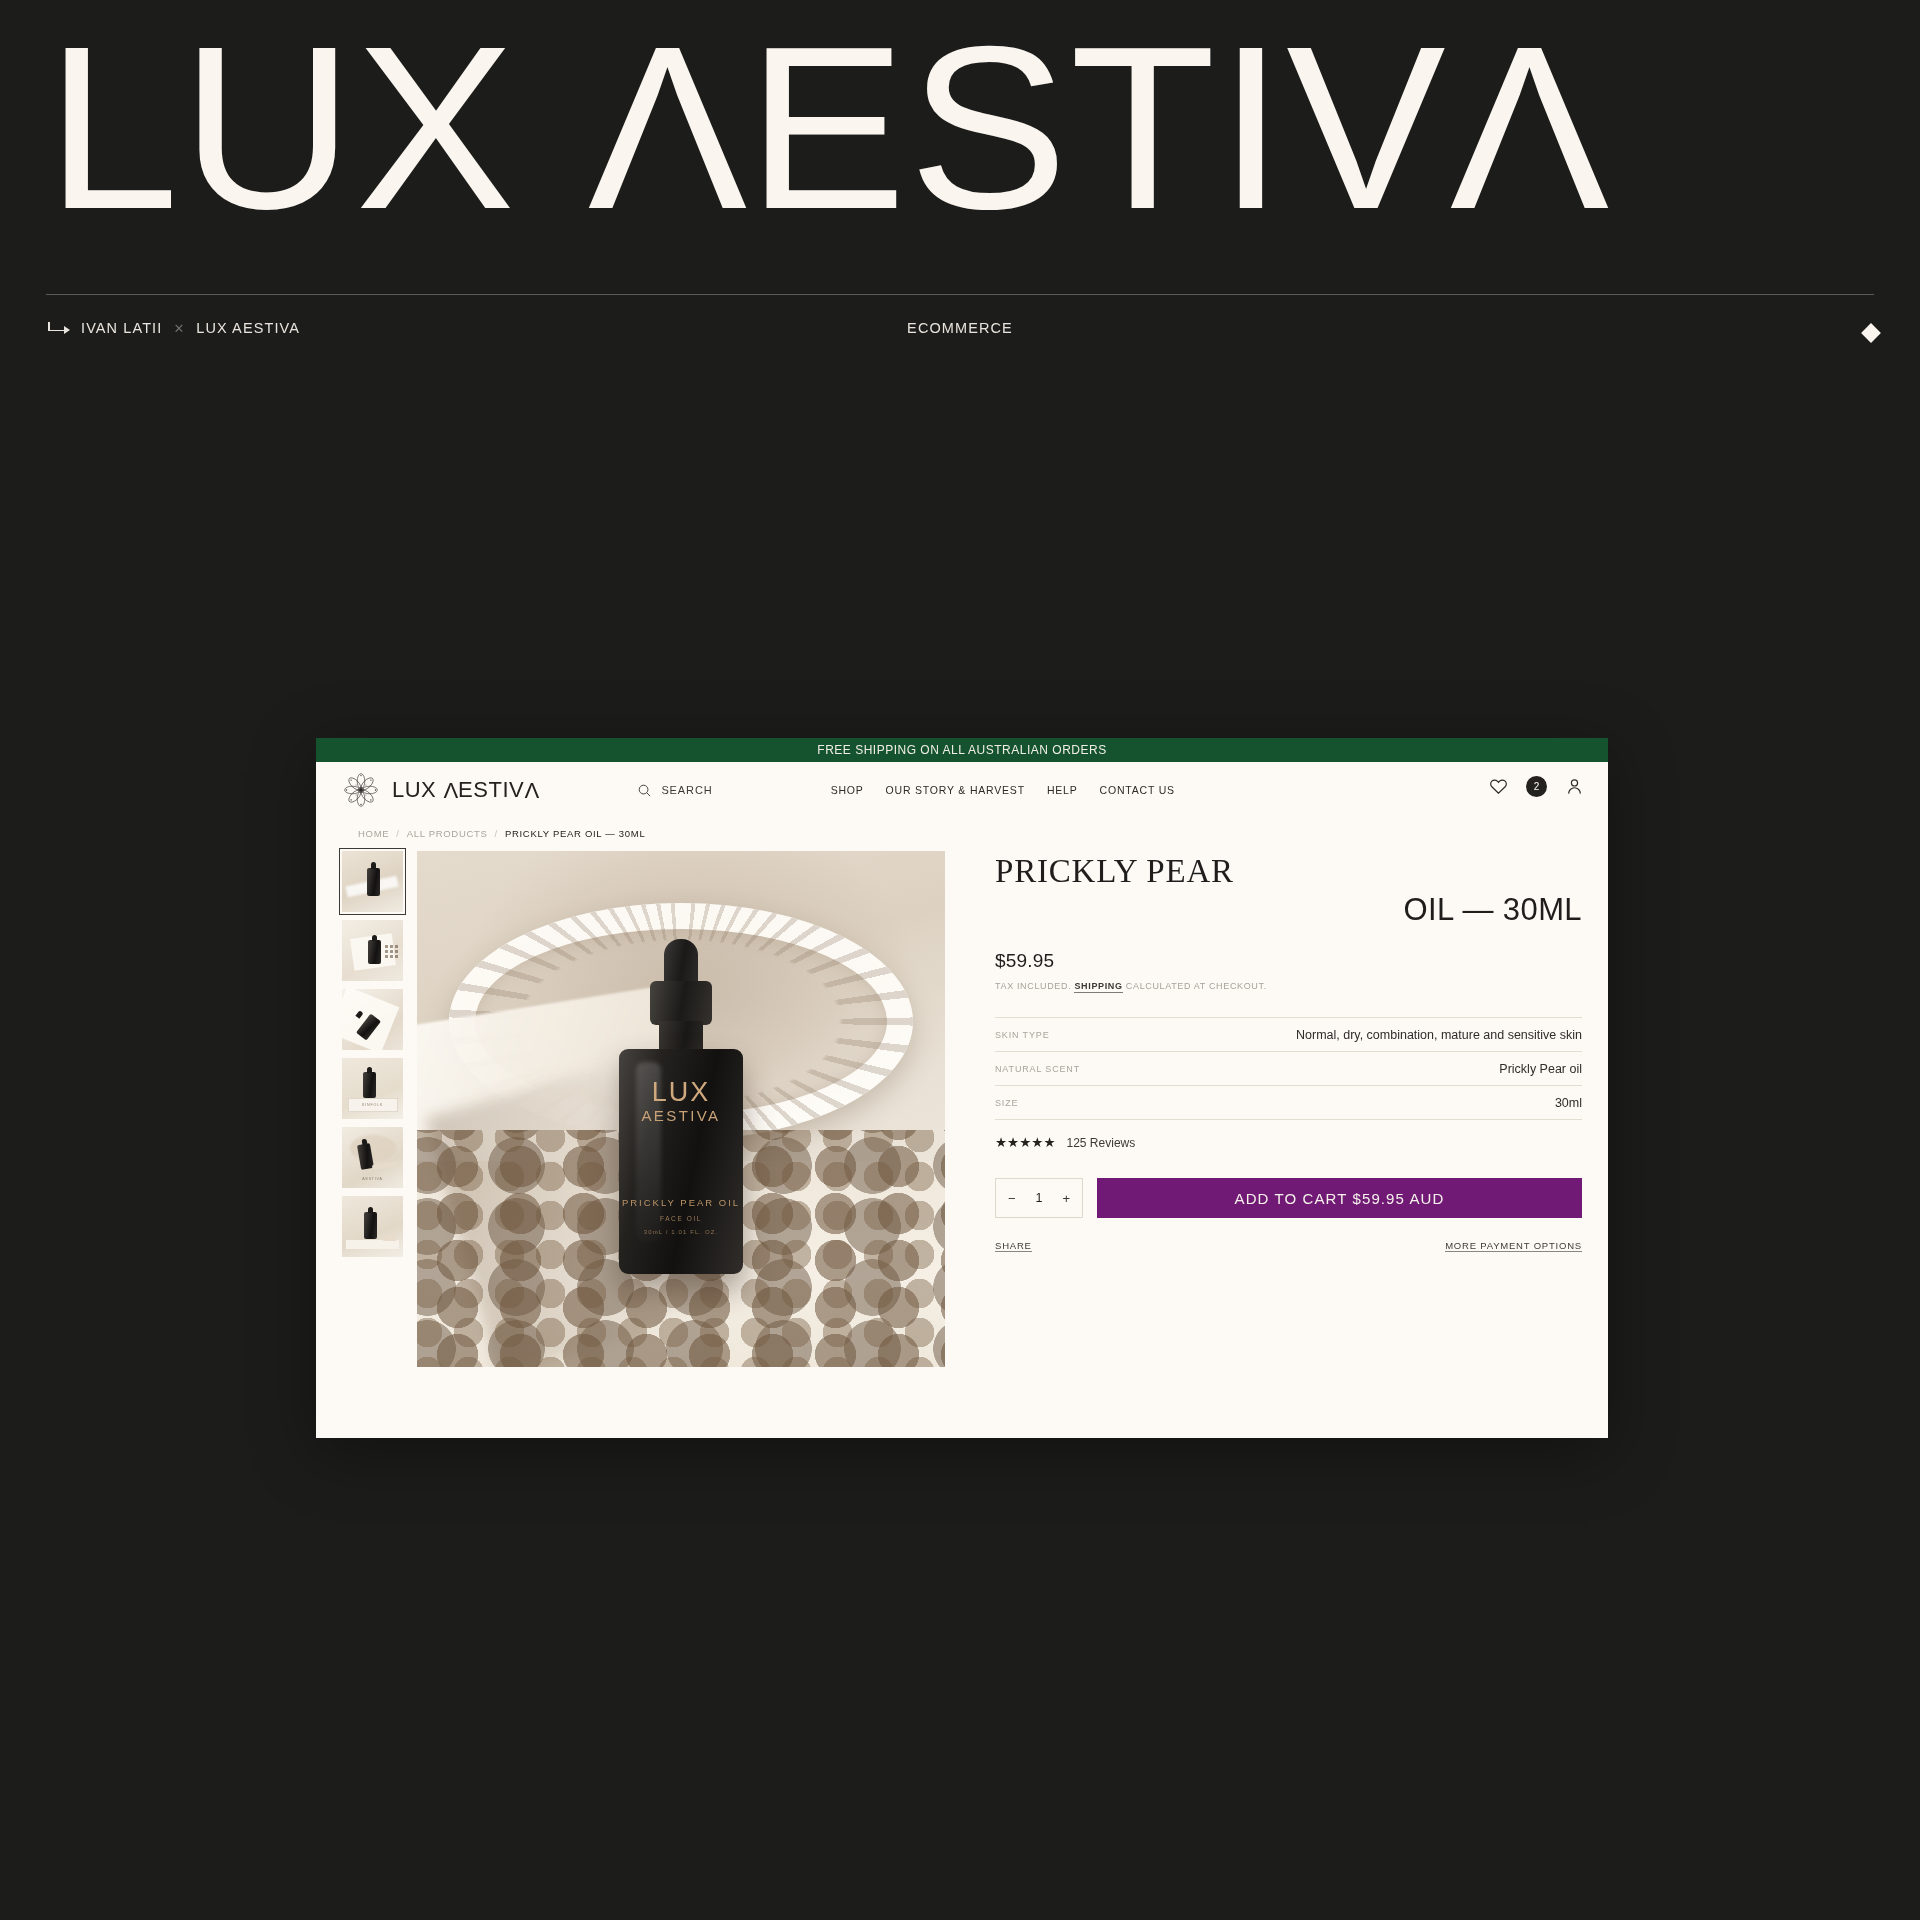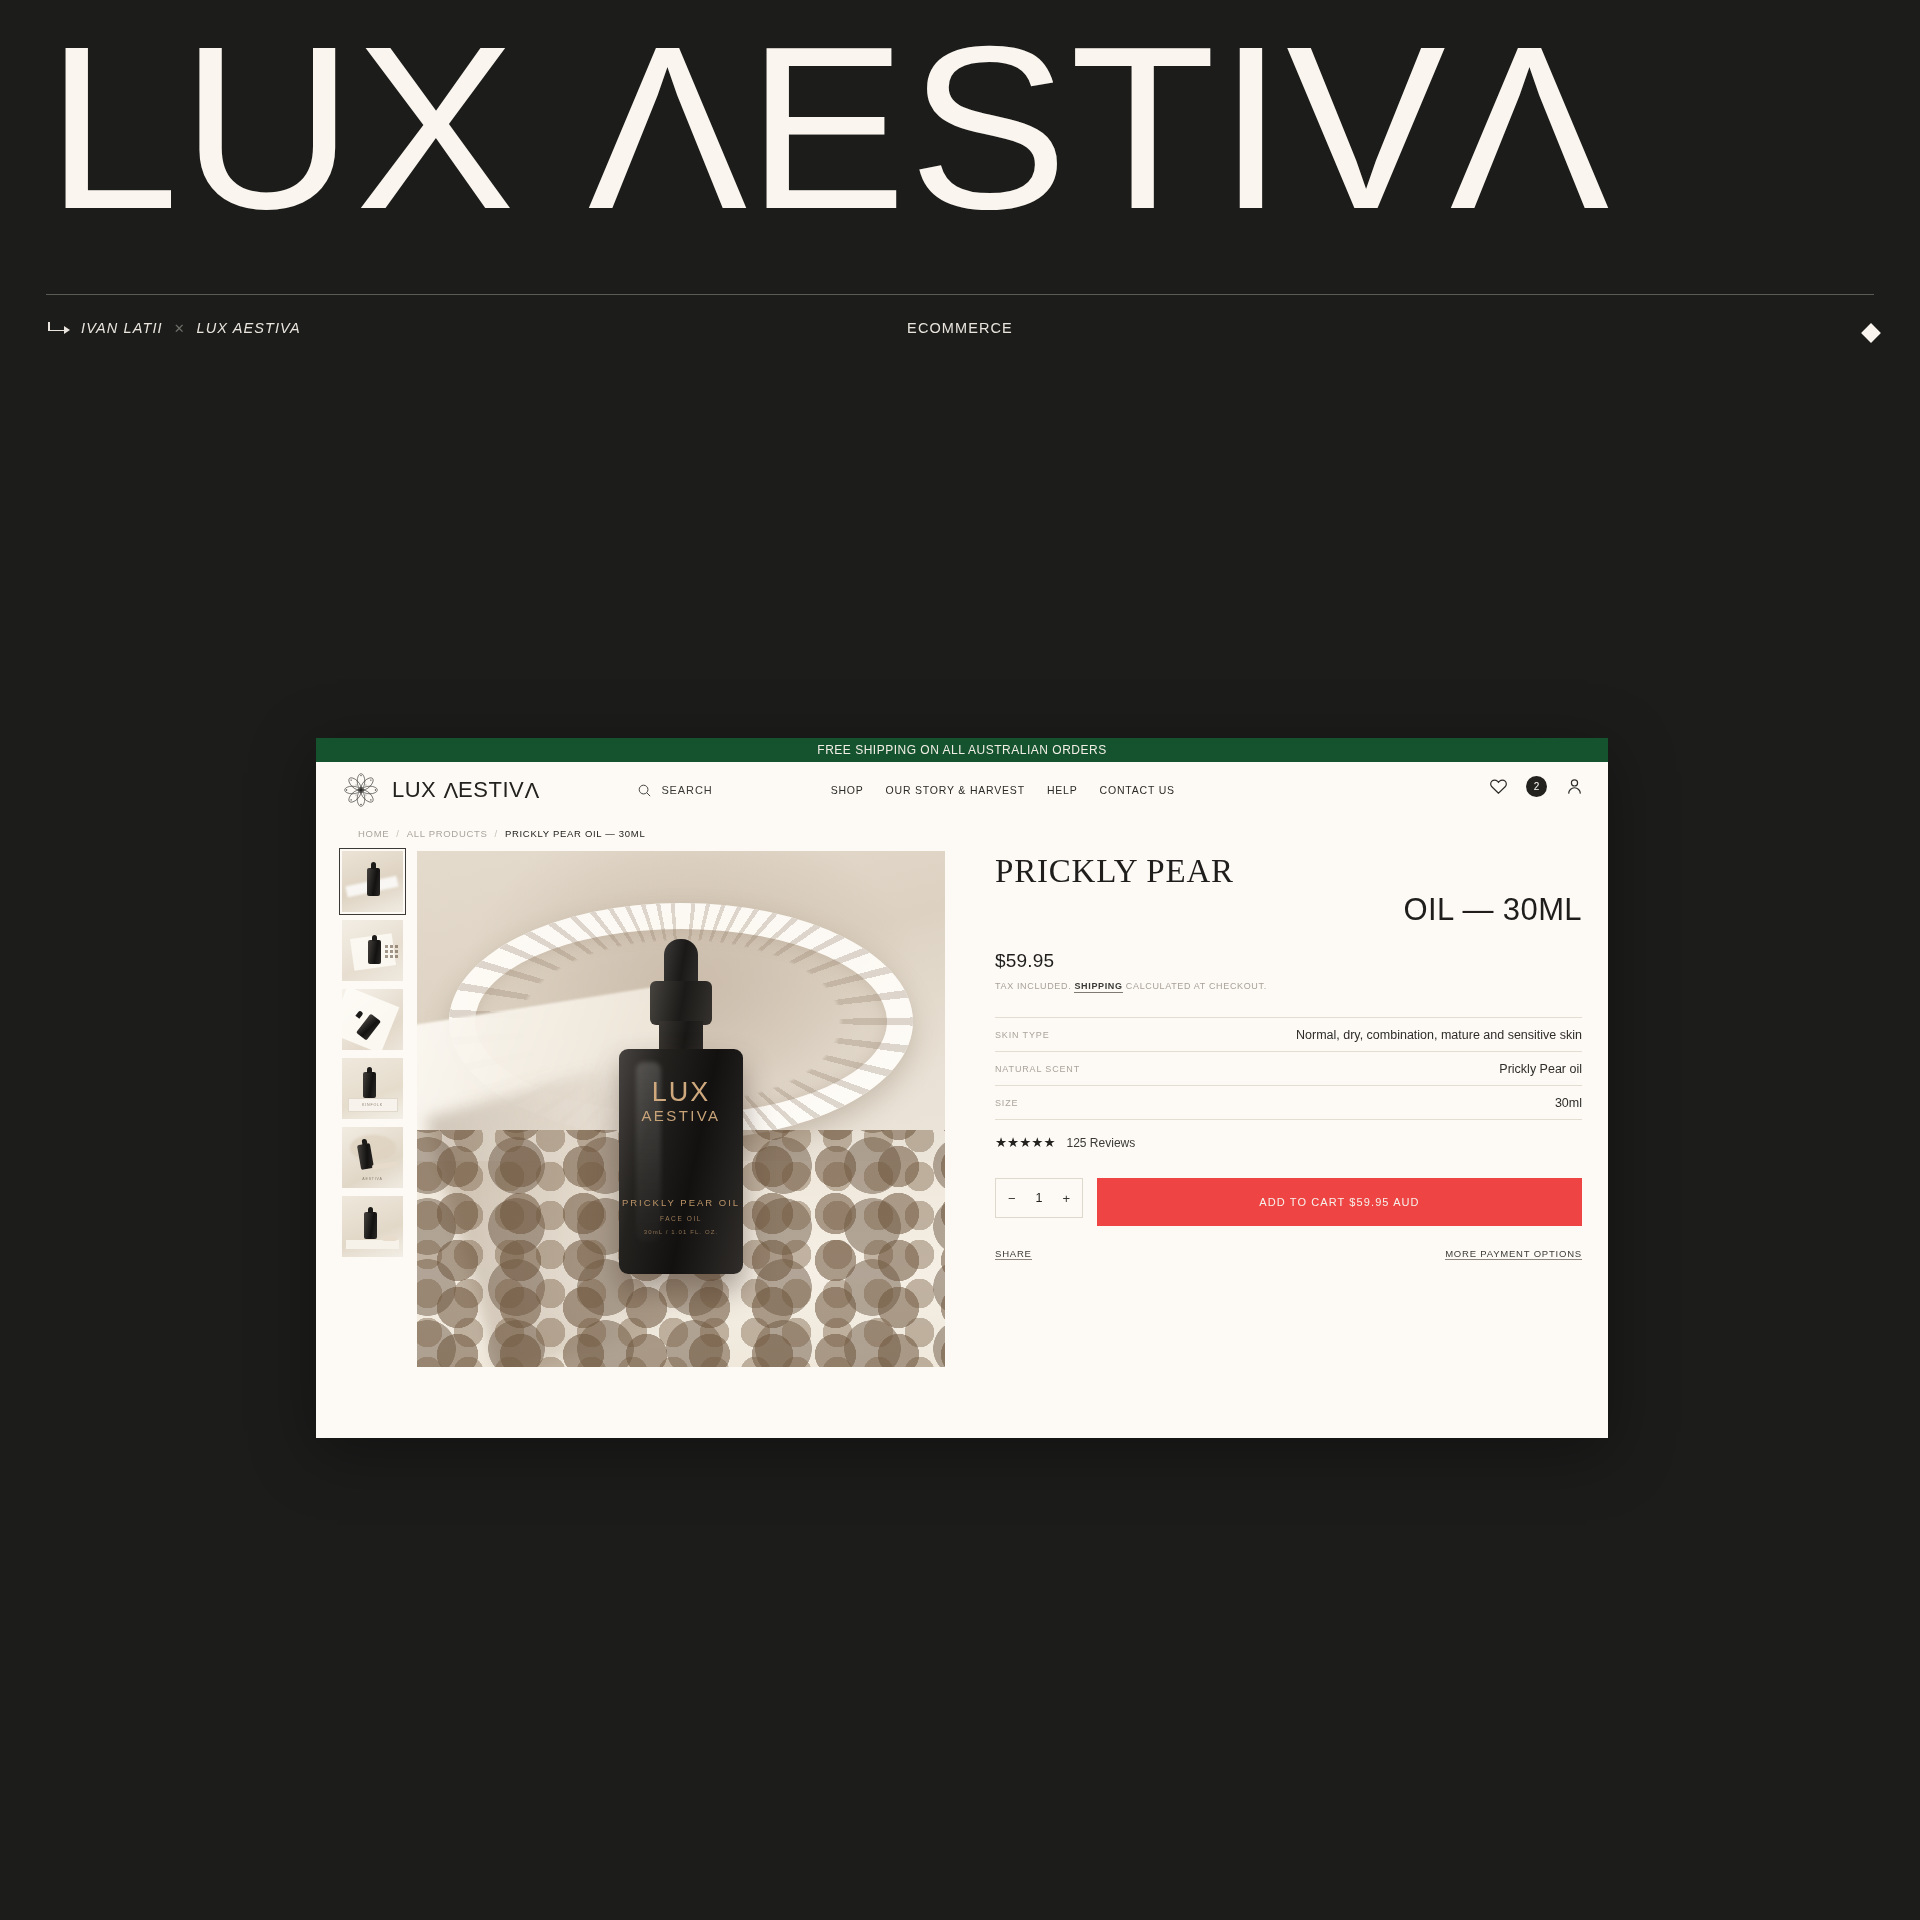--- a/index.html
+++ b/index.html
@@ -90,21 +90,20 @@
     right: 0; top: 4px;
     width: 0; height: 0;
     border-left: 6px solid #e9e5de;
     border-top: 4.5px solid transparent;
     border-bottom: 4.5px solid transparent;
   }
   .meta-text {
     color: #e9e5de;
     font-size: 14.5px;
     letter-spacing: 1.1px;
-    font-style: italic;
   }
   .meta-x {
     color: #6e6e6a;
     font-size: 13px;
     letter-spacing: 1px;
   }
   .meta-center {
     position: absolute;
     left: 0;
     top: 8px;
@@ -571,25 +570,25 @@
     color: #36352f;
     background: none;
     border: none;
     cursor: pointer;
     line-height: 1;
     font-family: inherit;
   }
   .qty-val { font-size: 12.5px; color: #23221f; }
   .atc {
     flex: 1;
-    height: 48px;
-    background: #ef4444;
+    height: 40px;
+    background: #701a75;
     color: #f6f2eb;
     border: none;
-    font-size: 11px;
+    font-size: 15px;
     letter-spacing: 1.1px;
     cursor: pointer;
     font-family: inherit;
   }
 
   .link-row {
     display: flex;
     justify-content: space-between;
     margin-top: 22px;
   }

